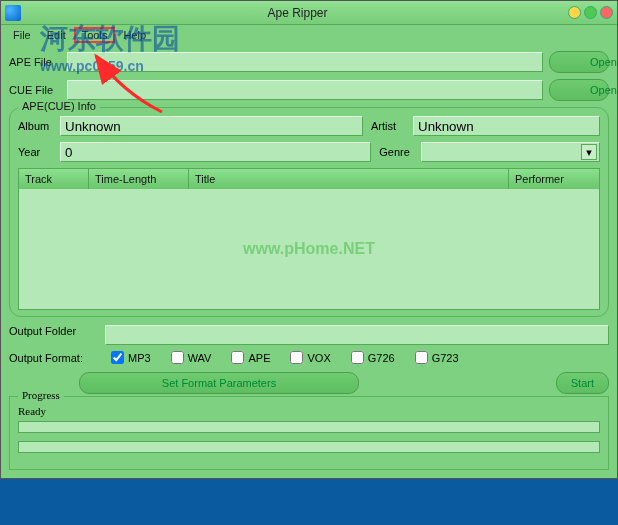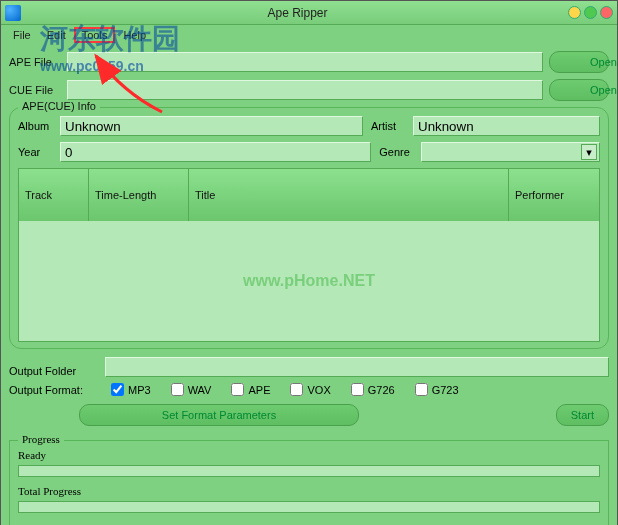--- a/index.html
+++ b/index.html
@@ -22,29 +22,29 @@
 .btn-wide { width: 60px; padding-left: 40px; }
 .fieldset { border: 1px solid #58b55a; border-radius: 12px; margin-bottom: 8px; padding: 8px 8px 6px 8px; position: relative; }
 .fieldset > .legend { position: absolute; top: -8px; left: 8px; background: #7ed180; padding: 0 4px; color: #111; }
 .inforow { display: flex; gap: 8px; margin-bottom: 6px; }
 .pair { display: flex; align-items: center; gap: 4px; flex: 1; }
 .pair .plbl { width: 38px; }
 .select { flex: 1; height: 20px; background: #b5e8b7; border: 1px solid #e0f8e0; border-right-color:#5a5; border-bottom-color:#5a5; display: flex; justify-content: flex-end; align-items: center; padding-right: 2px; }
 .select .arrow { width: 16px; height: 16px; background: #c8eec9; border: 1px solid #5a5; display: flex; align-items: center; justify-content: center; }
 .table { border: 1px solid #5a5; margin-top: 6px; }
 .thead { display: flex; background: #6dc96f; }
-.th { border-right: 1px solid #5a5; padding: 20px 6px; color: #111; background: linear-gradient(#8ce08e,#6bc66d); }
+.th { border-right: 1px solid #5a5; padding: 4px 6px; color: #111; background: linear-gradient(#8ce08e,#6bc66d); }
 .tbody { height: 120px; background: #b5e8b7; position: relative; }
 .watermark { position: absolute; top: 50%; left: 50%; transform: translate(-50%,-50%); color: #79cf7b; font-size: 16px; font-weight: bold; }
-.outrow { display: flex; align-items: flex-end; gap: 14px; margin-bottom: 6px; }
+.outrow { display: flex; align-items: flex-start; gap: 14px; margin-bottom: 6px; }
 .olbl { width: 82px; }
 .fmtrow { display: flex; align-items: center; gap: 20px; margin-bottom: 8px; }
 .chk { display: flex; align-items: center; gap: 4px; }
 .chk input { width: 13px; height: 13px; }
-.actionrow { display: flex; gap: 10px; align-items: center; margin-bottom: 14px; }
+.actionrow { display: flex; gap: 10px; align-items: center; margin-bottom: 2px; }
 .btn-big { flex: 0 0 auto; width: 280px; margin-left: 70px; }
 .btn-dis { opacity: 0.6; }
 .progressfield { border: 1px solid #58b55a; padding: 8px; position: relative; font-family: Liberation Serif, serif; }
 .progressfield .legend { position: absolute; top: -8px; left: 8px; background: #7ed180; padding: 0 4px; }
 .pbar { height: 12px; background: #b5e8b7; border: 1px solid #5a5; margin: 4px 0 8px 0; }
 .arrow-overlay { position: absolute; top: 52px; left: 92px; pointer-events: none; }
 .wm-overlay { position: absolute; top: 20px; left: 40px; color: rgba(0,70,160,0.55); font-size: 28px; font-weight: bold; pointer-events: none; }
 .wm-overlay .sub { font-size: 14px; display: block; color: rgba(0,70,160,0.6); }
 </style>
 </head>
@@ -158,21 +158,20 @@
     <div class="actionrow">
       <button class="btn btn-big">Set Format Parameters</button>
       <div style="flex:1"></div>
       <button class="btn">Start</button>
     </div>
 
     <div class="progressfield">
       <span class="legend">Progress</span>
       <div>Ready</div>
       <div class="pbar"></div>
-      <div>Total Progress</div>
       <div class="pbar"></div>
     </div>
 
   </div>
 </div>
 
 <div class="wm-overlay">
   <span>河东软件园</span>
   <span class="sub">www.pc0359.cn</span>
 </div>

